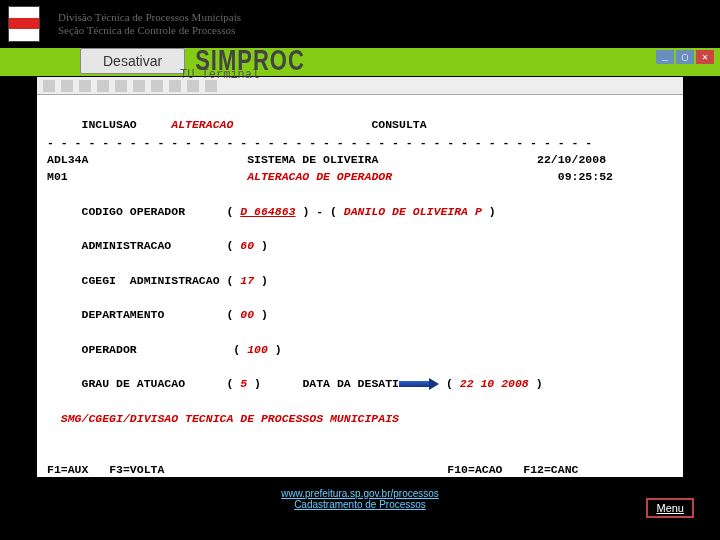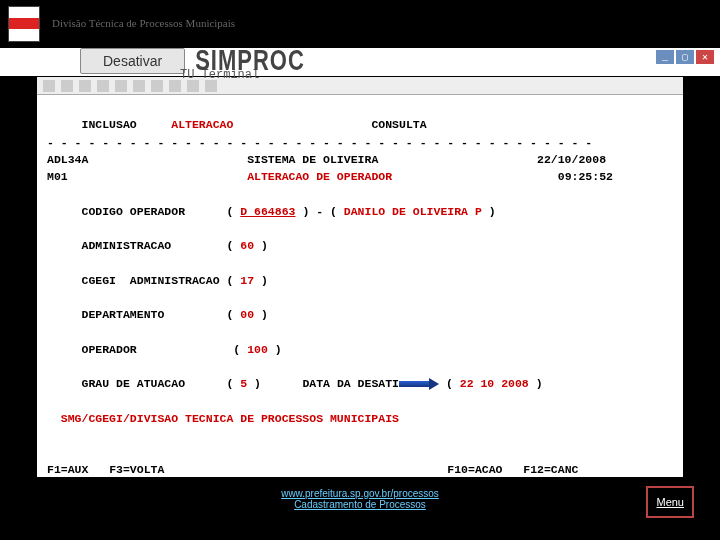--- a/index.html
+++ b/index.html
@@ -11,30 +11,30 @@
     background: #000;
     font-family: "Courier New", monospace;
     font-size: 11px;
     overflow: hidden;
   }
   .header-bar {
     display: flex;
     align-items: center;
     padding: 6px 8px;
     background: #000;
-    gap: 12px;
+    gap: 18px;
   }
   .crest {
     width: 32px;
     height: 36px;
     background: linear-gradient(to bottom,#fff 0 33%,#d22 33% 66%,#fff 66% 100%);
     border: 1px solid #444;
   }
   .header-titles { font-family: Georgia, serif; font-size: 11px; color: #666; line-height: 1.2; }
-  .tab-row { display:flex; align-items:center; background:#ffffff; padding:0 0 2px 80px; gap:6px; position: relative;}
+  .tab-row { display:flex; align-items:center; background:#84cc16; padding:0 0 2px 80px; gap:6px; position: relative;}
   .tab-btn {
     background: #e6e6e6;
     color: #333;
     border: 1px solid #888;
     padding: 4px 22px;
     font-family: Arial, sans-serif;
     font-size: 14px;
     border-radius: 2px;
   }
   .simproc-label {
@@ -71,44 +71,45 @@
   .term-toolbar .ico { width:12px;height:12px;background:#ccc; }
   .term-body {
     padding: 4px 10px;
     font-family: "Courier New", monospace;
     font-size: 11.5px;
     line-height: 1.5;
     white-space: pre;
     color:#000;
     font-weight:bold;
   }
-  .red { color:#c00; }
+  .red { color:#c00;font-style:italic; }
   .arrow {
     display:inline-block; vertical-align:middle;
     width:40px; height:12px; position:relative;
   }
   .arrow .shaft { position:absolute; left:0; top:3px; width:30px; height:6px; background:linear-gradient(#2a5fd0,#14357f); }
   .arrow .head { position:absolute; right:0; top:0; width:0;height:0; border-top:6px solid transparent;border-bottom:6px solid transparent;border-left:10px solid #14357f;}
   .footer {
     text-align:center; padding:10px 0 0 0; font-family: Arial,sans-serif; font-size:10px;
   }
   .footer a { color:#6cf; text-decoration:underline; display:block; }
   .menu-btn {
     position:absolute; right:26px; bottom:22px;
-    background:#000; color:#fff; border:2px solid #b44; padding:8px 8px;
+    background:#000; color:#fff; border:2px solid #b44; padding:2px 8px;
     font-family: Arial; font-size:11px; text-decoration:underline;
   }
 </style>
 </head>
 <body>
 
 <div class="header-bar">
   <div class="crest"></div>
   <div class="header-titles">
     <div>Divisão Técnica de Processos Municipais</div>
+    <div>Seção Técnica de Controle de Processos</div>
   </div>
 </div>
 
 <div class="tab-row">
   <button class="tab-btn">Desativar</button>
   <span class="toolbar-strip">TU Terminal</span>
   <span class="simproc-label">SIMPROC</span>
   <div class="win-ctrl">
     <span class="win-min">_</span>
     <span class="win-max">▢</span>

